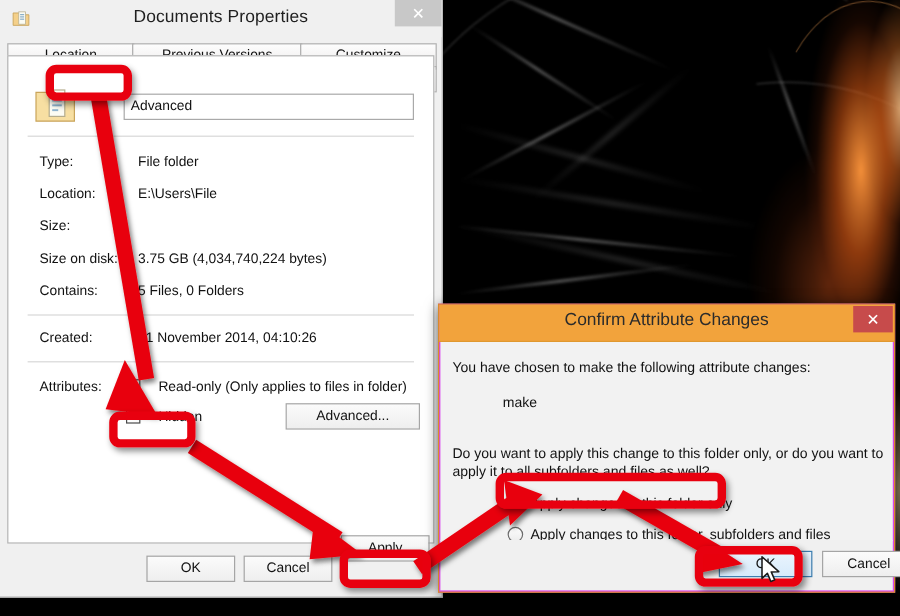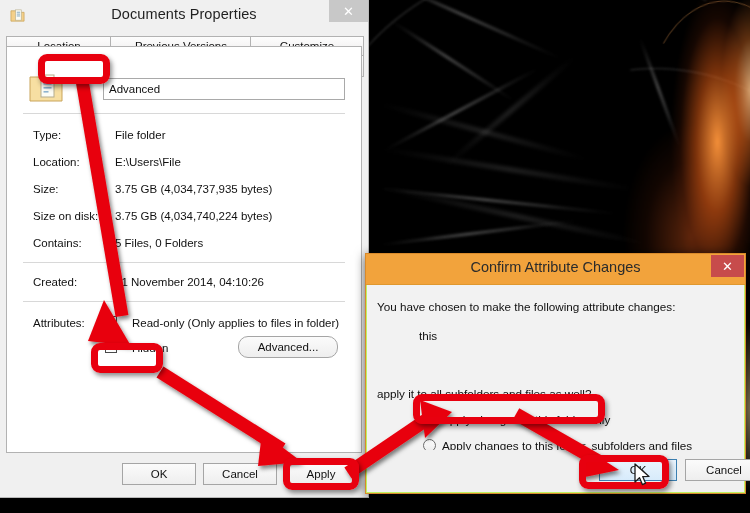--- a/index.html
+++ b/index.html
@@ -68,21 +68,21 @@
 
   .cbx{position:absolute;width:12px;height:12px;border:1px solid #4a4a4a;background:#fff;box-sizing:border-box;}
   .cbx .tick{position:absolute;left:1px;top:-1px;font-size:11px;color:#111;line-height:12px;}
   .cbx .sq{position:absolute;left:2px;top:2px;width:6px;height:6px;background:#222;}
 
   .btn{position:absolute;height:22px;border:1px solid #a5a5a5;background:linear-gradient(#fbfbfb,#eeeeee);
     font-size:11.5px;color:#111;display:flex;align-items:center;justify-content:center;box-sizing:border-box;}
   .btn.hover{background:linear-gradient(#eaf4fd,#d7ebfb);border-color:#3c7fb1;}
 
   
-  #confirm{left:365px;top:253px;width:381px;height:241px;background:#bef264;
+  #confirm{left:365px;top:253px;width:381px;height:241px;background:#d946ef;
     border:1px solid #d98a2b;box-sizing:border-box;}
   #confirm .titlebar{height:30px;background:#f2a33c;position:relative;border-bottom:1px solid #e0982f;}
   #confirm .title-txt{position:absolute;left:0;right:0;top:5px;text-align:center;font-size:14.5px;color:#2b2b2b;}
   #confirm .closebtn{position:absolute;right:1px;top:1px;width:33px;height:22px;background:#c74b4b;
     color:#fff;font-size:13px;display:flex;align-items:center;justify-content:center;}
   #confirm .body{position:absolute;left:1px;right:1px;top:31px;bottom:42px;background:#f2f2f2;}
   #confirm .btnbar{position:absolute;left:1px;right:1px;bottom:1px;height:42px;background:#f0f0f0;}
   .ctext{position:absolute;font-size:11.7px;color:#111;}
   .radio{position:absolute;width:13px;height:13px;border:1px solid #6b6b6b;border-radius:50%;
     background:linear-gradient(#fdfdfd,#ececec);box-sizing:border-box;}
@@ -164,21 +164,20 @@
 
       <div class="nameinput" title="">Advanced</div>
 
       <div class="hr" style="top:66px;"></div>
 
       <div class="row lbl" style="top:82px;">Type:</div>
       <div class="row val" style="top:82px;">File folder</div>
       <div class="row lbl" style="top:109px;">Location:</div>
       <div class="row val" style="top:109px;">E:\Users\File</div>
       <div class="row lbl" style="top:136px;">Size:</div>
-      <div class="row val" style="top:136px;">3.75 GB (4,034,737,935 bytes)</div>
       <div class="row lbl" style="top:163px;">Size on disk:</div>
       <div class="row val" style="top:163px;">3.75 GB (4,034,740,224 bytes)</div>
       <div class="row lbl" style="top:190px;">Contains:</div>
       <div class="row val" style="top:190px;">5 Files, 0 Folders</div>
 
       <div class="hr" style="top:215px;"></div>
 
       <div class="row lbl" style="top:229px;">Created:</div>
       <div class="row val" style="top:229px;">21 November 2014, 04:10:26</div>
 
@@ -189,37 +188,38 @@
       <div class="cbx" style="left:98px;top:269px;">
         <span class="sq"></span>
       </div>
       <div class="row" style="left:115px;top:270px;">Read-only (Only applies to files in folder)</div>
 
       <div class="cbx" style="left:98px;top:294px;">
         <span class="tick">✔</span>
       </div>
       <div class="row" style="left:115px;top:295px;">Hidden</div>
 
-      <div class="btn" style="left:231px;top:289px;width:100px;border-radius:10px;">Advanced...</div>
+      <div class="btn" style="left:231px;top:289px;width:112px;">Advanced...</div>
     </div>
 
     <div class="btn" style="left:122px;top:463px;width:74px;">OK</div>
     <div class="btn" style="left:203px;top:463px;width:74px;">Cancel</div>
-    <div class="btn" style="left:284px;top:463px;width:74px;">Apply</div>
+    <div class="btn" style="left:284px;top:446px;width:74px;">Apply</div>
   </div>
 
   <div id="confirm" class="win">
     <div class="titlebar">
       <div class="title-txt">Confirm Attribute Changes</div>
       <div class="closebtn">✕</div>
     </div>
 
     <div class="body">
       <div class="ctext" style="left:10px;top:15px;">You have chosen to make the following attribute changes:</div>
-      <div class="ctext" style="left:52px;top:44px;">this</div>
+      <div class="ctext" style="left:52px;top:44px;">make</div>
+      <div class="ctext" style="left:10px;top:87px;">Do you want to apply this change to this folder only, or do you want to</div>
       <div class="ctext" style="left:10px;top:102px;">apply it to all subfolders and files as well?</div>
 
       <div class="radio" style="left:56px;top:128px;">
         <span class="dot"></span>
       </div>
       <div class="ctext" style="left:75px;top:128px;">Apply changes to this folder only</div>
 
       <div class="radio" style="left:56px;top:154px;"></div>
       <div class="ctext" style="left:75px;top:154px;">Apply changes to this folder, subfolders and files</div>
     </div>

